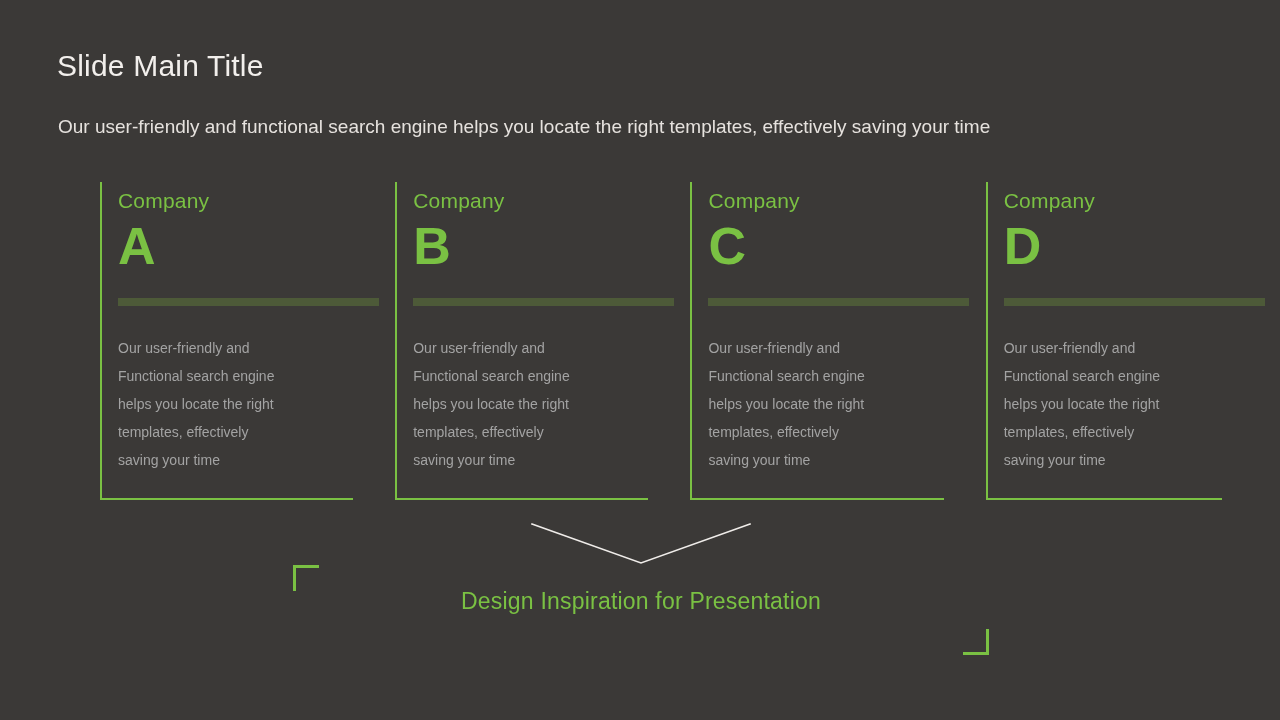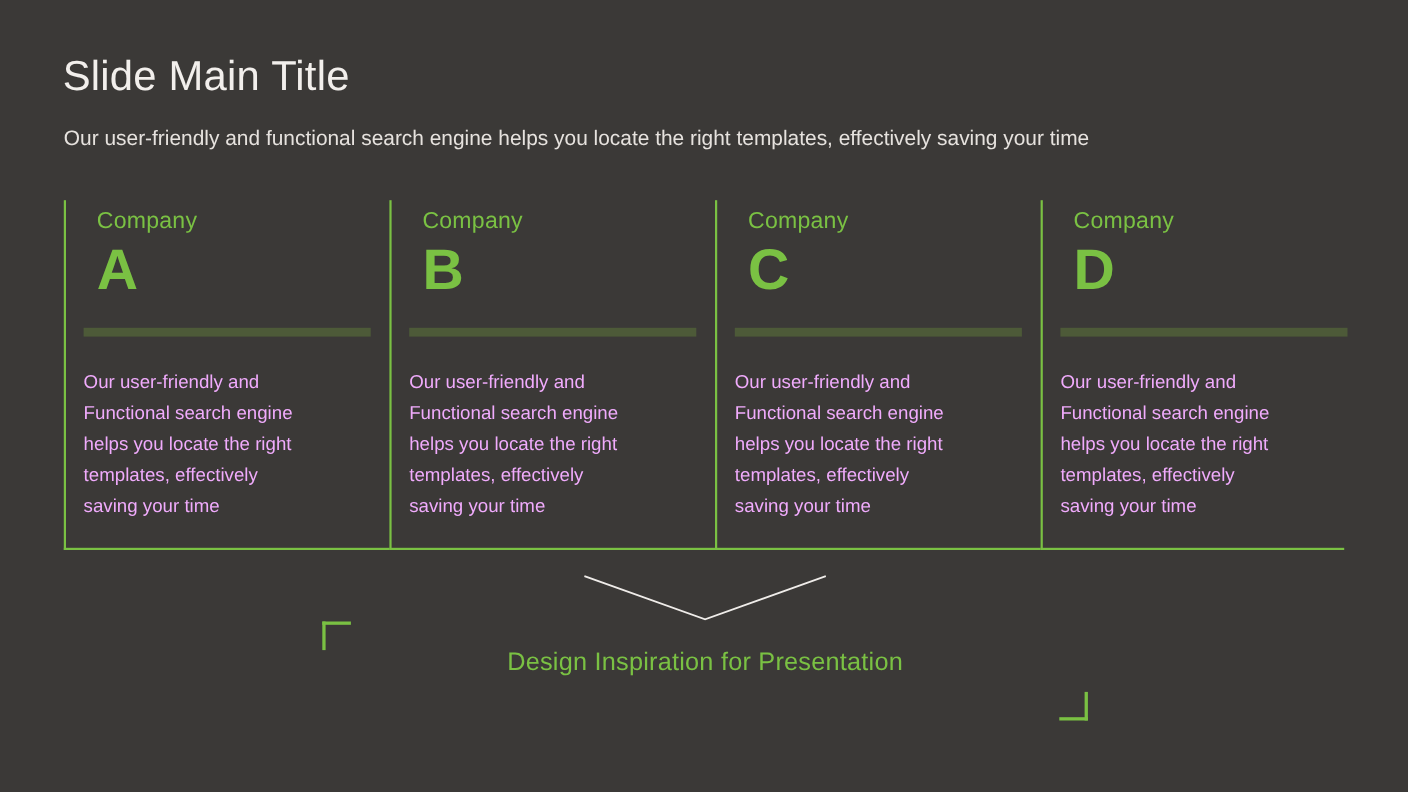--- a/index.html
+++ b/index.html
@@ -21,21 +21,21 @@
     width: 1280px;
     height: 720px;
     background: #3b3937;
   }
 
   
   #slide-title {
     position: absolute;
     left: 57px;
     top: 48px;
-    font-size: 38px;
+    font-size: 30px;
     font-weight: 300;
     letter-spacing: 0.2px;
     color: #f2efec;
     line-height: 1.18;
     white-space: nowrap;
   }
 
   #slide-subtitle {
     position: absolute;
     left: 58px;
@@ -56,22 +56,23 @@
     height: 318px;
     display: flex;
   }
 
   .card {
     position: relative;
     width: 296px;
     height: 318px;
     border-left: 2px solid #7ac143;
     border-bottom: 2px solid #7ac143;
-    padding-left: 28px;
+    padding-left: 16px;
     padding-top: 6px;
+    margin-left: 42px;
   }
 
   .card:last-child {
     width: 276px;
   }
 
   .card-company {
     font-size: 21px;
     font-weight: 400;
     color: #7ac143;
@@ -99,23 +100,23 @@
 
   .card:last-child .card-divider {
     width: 261px;
   }
 
   .card-body {
     position: absolute;
     left: 16px;
     top: 152px;
     width: 250px;
-    font-size: 17px;
-    font-weight: 400;
-    color: #f0abfc;
+    font-size: 14px;
+    font-weight: 400;
+    color: #a3a3a3;
     line-height: 28px;
     white-space: pre-line;
   }
 
   
   #chevron {
     position: absolute;
     left: 530px;
     top: 518px;
     width: 222px;

